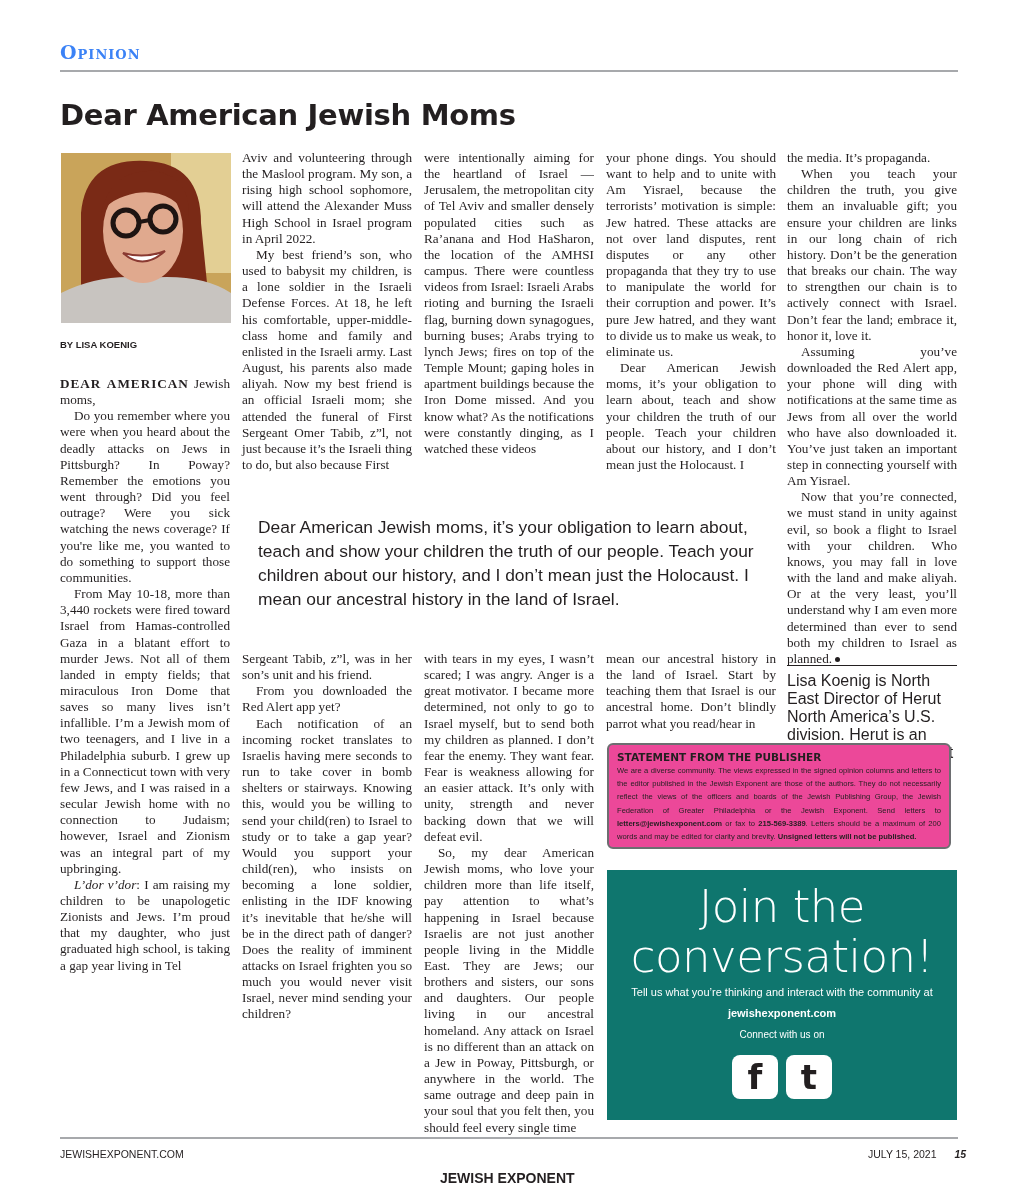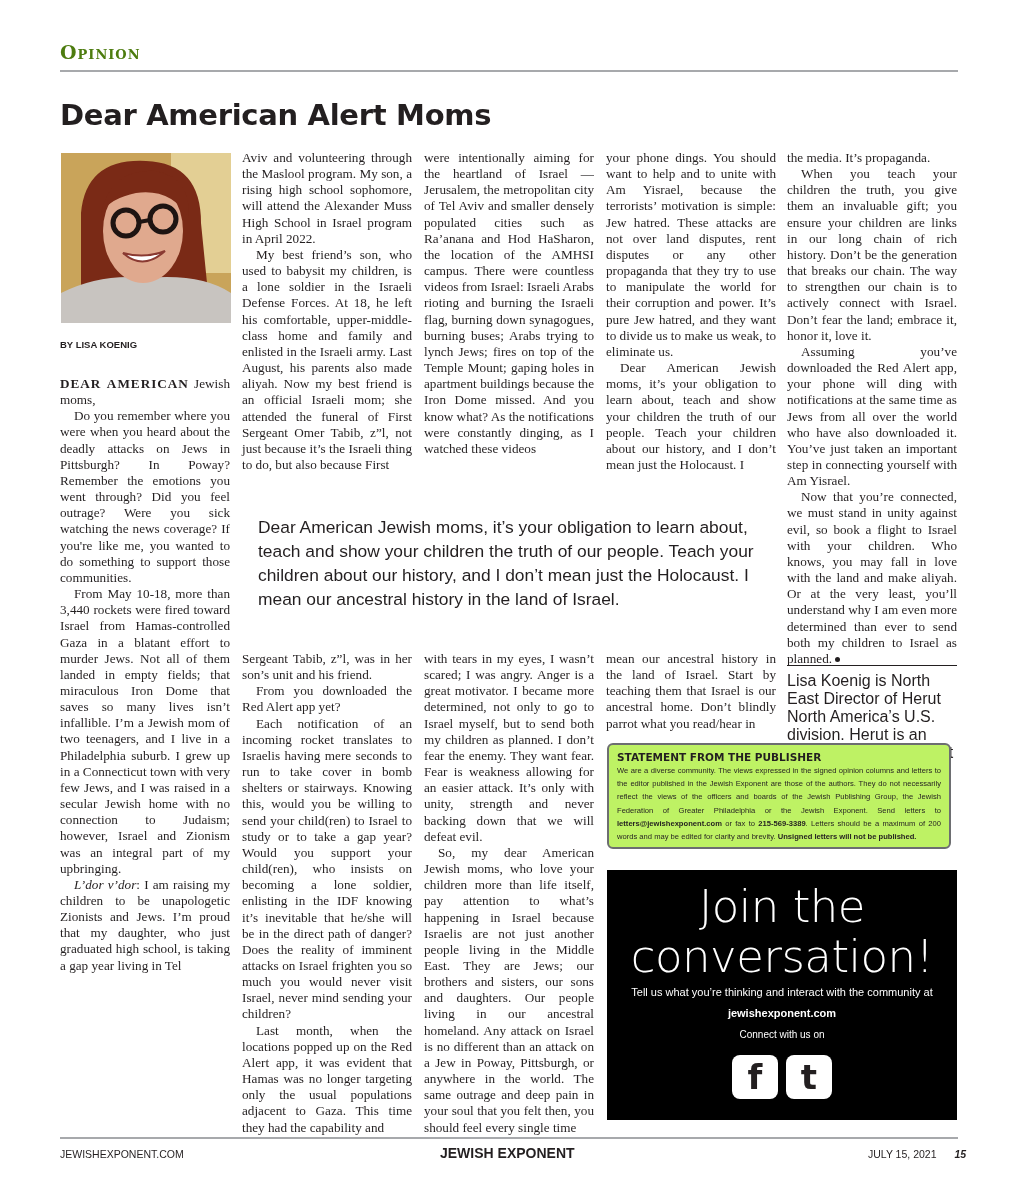--- a/index.html
+++ b/index.html
@@ -1,53 +1,53 @@
 <!DOCTYPE html>
 <html><head>
 <meta charset="utf-8">
 <style>
   html, body { margin: 0; padding: 0; background: #fff; }
   body { width: 1018px; height: 1200px; position: relative; overflow: hidden; color: #231f20; }
   .abs { position: absolute; }
-  .section-label { left: 60px; top: 41px; font-family: "DejaVu Serif", serif; font-weight: bold; font-size: 19px; letter-spacing: 1px; font-variant: small-caps; color: #4d7c0f; }
+  .section-label { left: 60px; top: 41px; font-family: "DejaVu Serif", serif; font-weight: bold; font-size: 19px; letter-spacing: 1px; font-variant: small-caps; color: #3b82f6; }
   .section-rule { left: 60px; top: 70px; width: 898px; height: 2px; background: #a7a9ac; }
   .headline { left: 60px; top: 98px; font-family: "DejaVu Sans", sans-serif; font-weight: bold; font-size: 29px; letter-spacing: -0.3px; color: #231f20; }
   .photo { left: 61px; top: 153px; width: 170px; height: 170px; overflow: hidden; background: linear-gradient(135deg,#b5893f 0%,#d7b56b 45%,#e8d6a1 100%); }
   .byline { left: 60px; top: 339px; font-family: "Liberation Sans", sans-serif; font-weight: bold; font-size: 9.5px; color: #231f20; }
   .col { position: absolute; width: 170px; font-family: "Liberation Serif", serif; font-size: 13.2px; line-height: 16.15px; text-align: justify; color: #231f20; hyphens: manual; }
   .col p { margin: 0; text-indent: 14px; }
   .col p.noindent { text-indent: 0; }
   .col .drop { font-weight: bold; letter-spacing: 1px; }
   .pullquote { left: 258px; top: 515px; width: 520px; font-family: "Liberation Sans", sans-serif; font-size: 17.4px; line-height: 24px; color: #231f20; }
   .bio-rule { left: 787px; top: 665px; width: 170px; height: 1px; background: #231f20; }
   .bio { left: 787px; top: 672px; width: 175px; font-family: "Liberation Sans", sans-serif; font-size: 16px; line-height: 18px; color: #231f20; }
-  .statement { left: 607px; top: 743px; width: 344px; height: 106px; border: 2.5px solid #6d6e71; border-radius: 6px; background: #bef264; padding: 6px 8px; box-sizing: border-box; }
+  .statement { left: 607px; top: 743px; width: 344px; height: 106px; border: 2.5px solid #6d6e71; border-radius: 6px; background: #ec4899; padding: 6px 8px; box-sizing: border-box; }
   .statement-title { font-family: "DejaVu Sans", sans-serif; font-weight: bold; font-size: 10.5px; color: #231f20; line-height: 13px; }
   .statement-body { font-family: "Liberation Sans", sans-serif; font-size: 7.6px; line-height: 13.2px; text-align: justify; color: #231f20; }
   .statement-body b { font-weight: bold; }
-  .join { left: 607px; top: 870px; width: 350px; height: 250px; background: #000000; color: #fff; text-align: center; font-family: "Liberation Sans", sans-serif; }
+  .join { left: 607px; top: 870px; width: 350px; height: 250px; background: #0f766e; color: #fff; text-align: center; font-family: "Liberation Sans", sans-serif; }
   .join-title { font-family: "DejaVu Sans", sans-serif; font-weight: 200; font-size: 45px; line-height: 50px; margin-top: 12px; letter-spacing: -0.5px; }
   .join-text { font-size: 11px; line-height: 21px; margin-top: 0; }
   .join-text b { font-weight: bold; }
   .join-connect { font-size: 10px; line-height: 21px; }
   .social { margin-top: 10px; display: flex; justify-content: center; gap: 8px; }
   .social-icon { width: 46px; height: 44px; background: #fff; border-radius: 8px; color: #231f20; display: flex; align-items: center; justify-content: center; font-family: "DejaVu Sans", sans-serif; font-weight: bold; font-size: 34px; }
   .footer-rule { left: 60px; top: 1137px; width: 898px; height: 2px; background: #a7a9ac; }
   .footer-left { left: 60px; top: 1148px; font-family: "Liberation Sans", sans-serif; font-size: 10.5px; color: #231f20; }
-  .footer-center { left: 440px; top: 1145px; font-family: "Liberation Sans", sans-serif; font-weight: bold; font-size: 14px; color: #231f20; }
+  .footer-center { left: 440px; top: 1170px; font-family: "Liberation Sans", sans-serif; font-weight: bold; font-size: 14px; color: #231f20; }
   .footer-right { left: 868px; top: 1148px; font-family: "Liberation Sans", sans-serif; font-size: 10.5px; color: #231f20; }
   .footer-right .pg { font-weight: bold; margin-left: 18px; font-style: italic; }
   .bullet { display: inline-block; width: 5px; height: 5px; border-radius: 50%; background: #231f20; vertical-align: middle; margin-left: 3px; }
 </style>
 </head>
 <body>
 
 <div class="abs section-label">Opinion</div>
 <div class="abs section-rule"></div>
-<h1 class="abs headline" style="margin:0">Dear American Alert Moms</h1>
+<h1 class="abs headline" style="margin:0">Dear American Jewish Moms</h1>
 
 <div class="abs photo">
   <svg width="170" height="170" viewBox="0 0 170 170">
     <rect width="170" height="170" fill="#c9a45a"></rect>
     <rect x="110" y="0" width="60" height="120" fill="#e3cf94"></rect>
     <path d="M20 170 L20 60 Q25 5 85 8 Q140 10 140 70 L150 170 Z" fill="#7a2a16"></path>
     <path d="M0 170 L0 140 Q40 120 85 125 Q140 120 170 140 L170 170 Z" fill="#c8c4c0"></path>
     <ellipse cx="82" cy="78" rx="40" ry="52" fill="#e0a98e"></ellipse>
     <path d="M40 60 Q50 15 95 18 Q130 25 128 65 Q110 35 75 40 Q50 45 40 60 Z" fill="#7a2a16"></path>
     <circle cx="65" cy="70" r="13" fill="none" stroke="#1e1412" stroke-width="5"></circle>
@@ -85,21 +85,20 @@
   <p>Assuming you’ve downloaded the Red Alert app, your phone will ding with notifications at the same time as Jews from all over the world who have also downloaded it. You’ve just taken an important step in connecting yourself with Am Yisrael.</p>
   <p><span>Now that you’re connected, we must stand in unity against evil, so book a flight to Israel with your children. Who knows, you may fall in love with the land and make aliyah. Or at the very least, you’ll understand why I am even more determined than ever to send both my children to Israel as planned.</span><span class="bullet"></span></p>
 </div>
 
 <div class="abs pullquote">Dear American Jewish moms, it’s your obligation to learn about, teach and show your children the truth of our people. Teach your children about our history, and I don’t mean just the Holocaust. I mean our ancestral history in the land of Israel.</div>
 
 <div class="col" style="left:242px;top:651px">
   <p class="noindent">Sergeant Tabib, z”l, was in her son’s unit and his friend.</p>
   <p>From you downloaded the Red Alert app yet?</p>
   <p>Each notification of an incoming rocket translates to Israelis having mere seconds to run to take cover in bomb shelters or stairways. Knowing this, would you be willing to send your child(ren) to Israel to study or to take a gap year? Would you support your child(ren), who insists on becoming a lone soldier, enlisting in the IDF knowing it’s inevitable that he/she will be in the direct path of danger? Does the reality of imminent attacks on Israel frighten you so much you would never visit Israel, never mind sending your children?</p>
-  <p>Last month, when the locations popped up on the Red Alert app, it was evident that Hamas was no longer targeting only the usual populations adjacent to Gaza. This time they had the capability and</p>
 </div>
 
 <div class="col" style="left:424px;top:651px">
   <p class="noindent">with tears in my eyes, I wasn’t scared; I was angry. Anger is a great motivator. I became more determined, not only to go to Israel myself, but to send both my children as planned. I don’t fear the enemy. They want fear. Fear is weakness allowing for an easier attack. It’s only with unity, strength and never backing down that we will defeat evil.</p>
   <p>So, my dear American Jewish moms, who love your children more than life itself, pay attention to what’s happening in Israel because Israelis are not just another people living in the Middle East. They are Jews; our brothers and sisters, our sons and daughters. Our people living in our ancestral homeland. Any attack on Israel is no different than an attack on a Jew in Poway, Pittsburgh, or anywhere in the world. The same outrage and deep pain in your soul that you felt then, you should feel every single time</p>
 </div>
 
 <div class="col" style="left:606px;top:651px">
   <p class="noindent">mean our ancestral history in the land of Israel. Start by teaching them that Israel is our ancestral home. Don’t blindly parrot what you read/hear in</p>
 </div>

